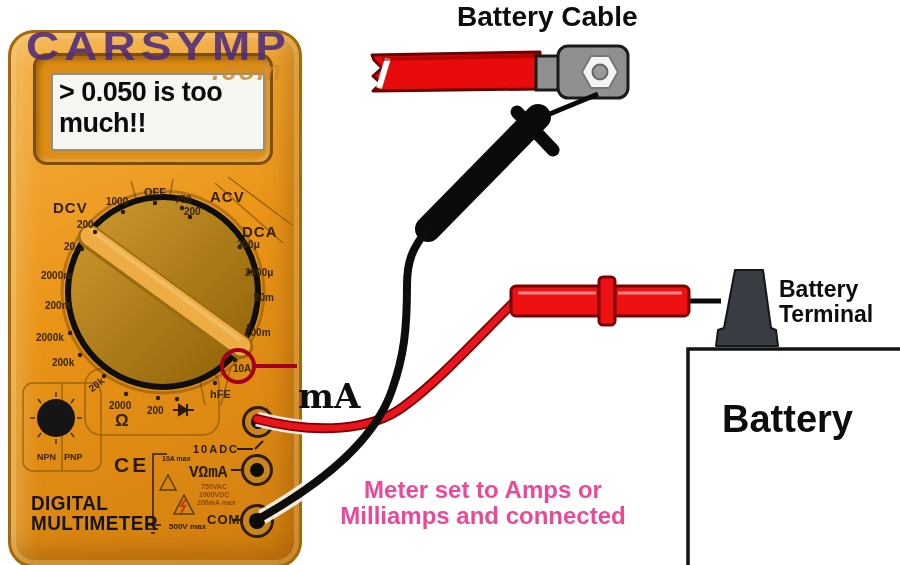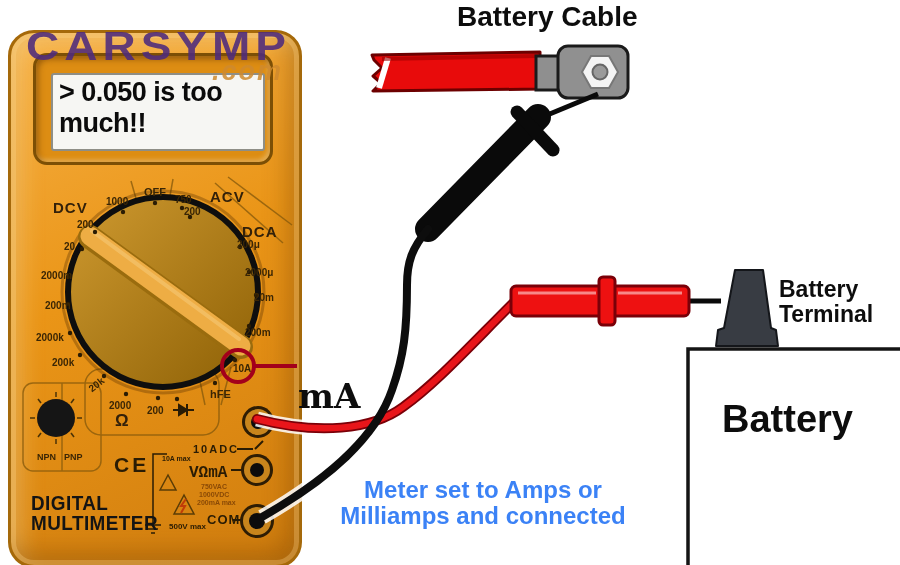--- a/index.html
+++ b/index.html
@@ -31,21 +31,21 @@
   .overlay{position:absolute;left:0;top:0;z-index:5;pointer-events:none;}
   .wm{position:absolute;left:26px;top:22px;z-index:6;font-weight:800;font-size:46px;
       letter-spacing:5px;color:#4e2b7d;opacity:.88;transform:scaleY(.88);transform-origin:left top;}
   .wm2{position:absolute;left:212px;top:56px;z-index:6;font-weight:700;font-style:italic;
        font-size:27px;letter-spacing:2px;color:#cf8a2e;opacity:.85;}
   .t-cable{position:absolute;left:457px;top:1px;z-index:6;font-weight:800;font-size:28px;color:#0d0d0d;}
   .t-term{position:absolute;left:779px;top:277px;z-index:6;font-weight:800;font-size:23px;
           line-height:25px;color:#0d0d0d;}
   .t-batt{position:absolute;left:722px;top:398px;z-index:6;font-weight:800;font-size:38px;color:#0d0d0d;}
   .t-cap{position:absolute;left:318px;top:477px;width:330px;z-index:6;text-align:center;
-         font-weight:800;font-size:24px;line-height:26px;color:#3b82f6;}
+         font-weight:800;font-size:24px;line-height:26px;color:#ec4899;}
   .t-ma{position:absolute;left:298px;top:340px;z-index:6;font-family:"DejaVu Serif",serif;
         font-weight:700;font-size:34px;color:#0d0d0d;margin-top:36px;}
 </style>
 </head>
 <body>
 
 <div class="scene">
 
   <div class="meter">
 

